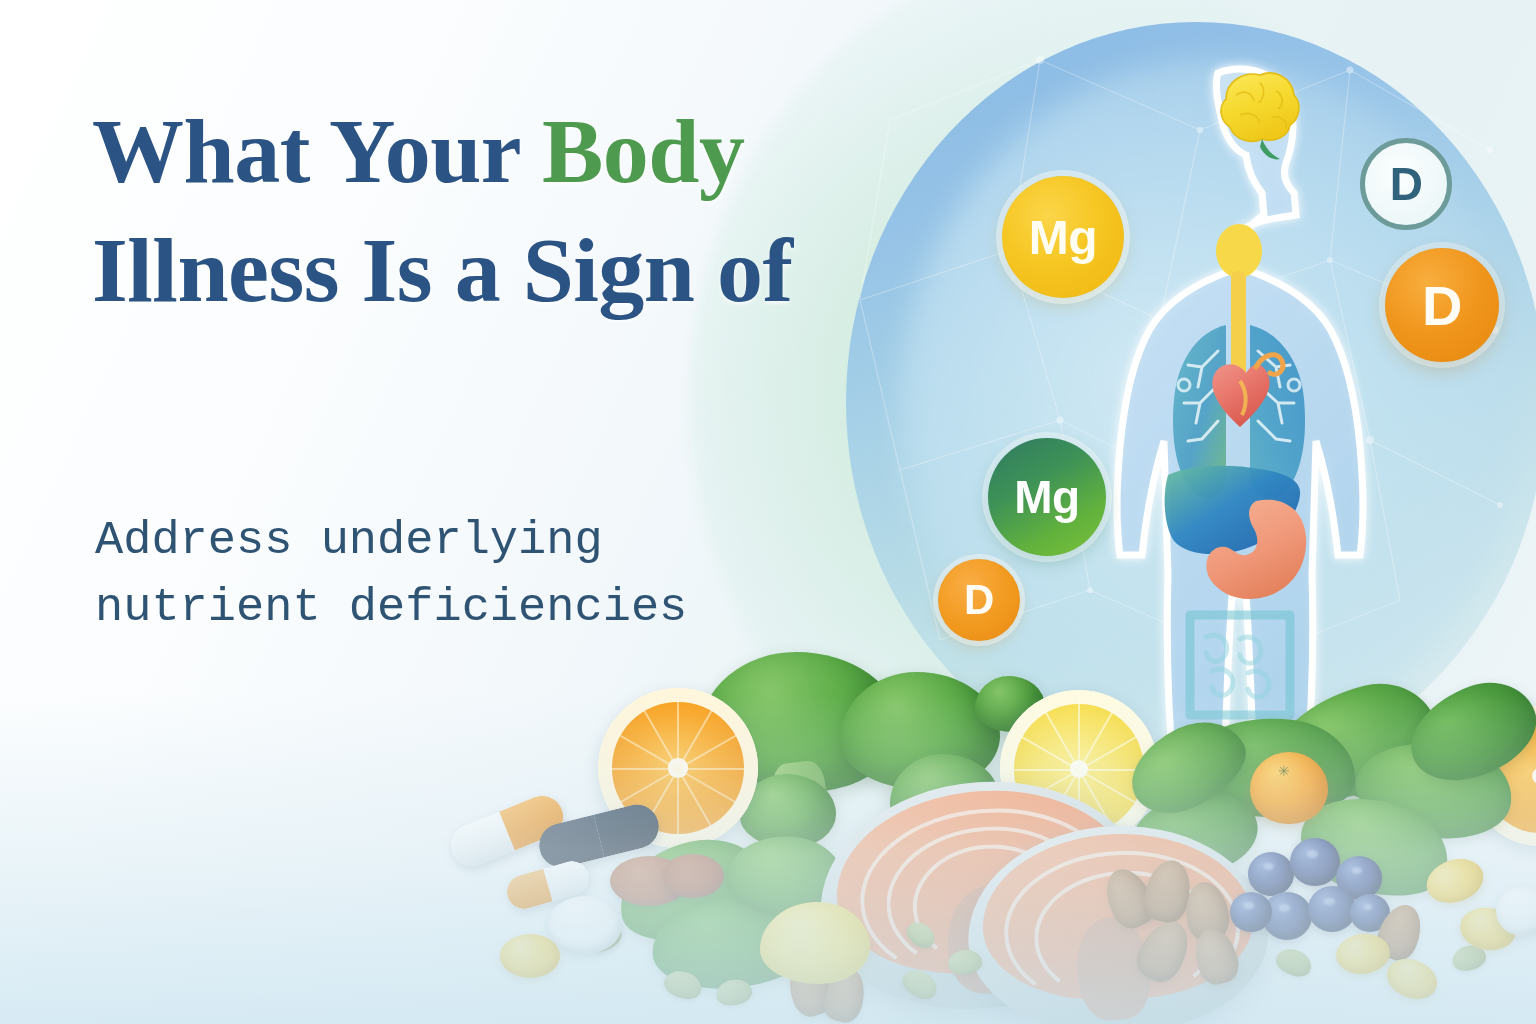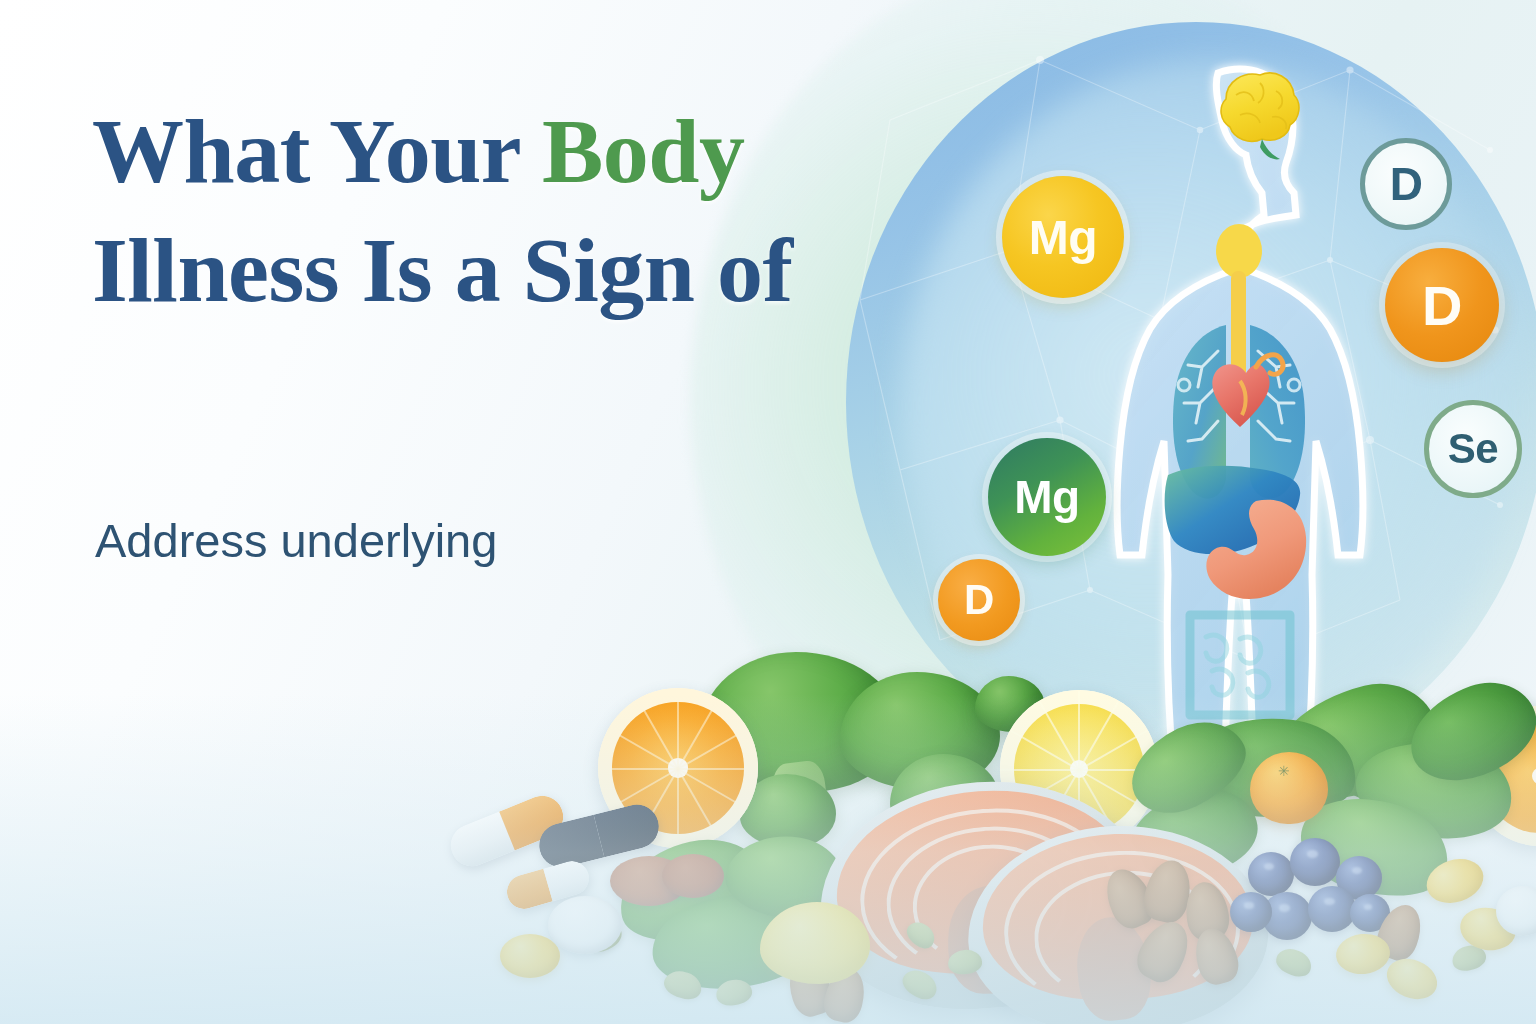--- a/index.html
+++ b/index.html
@@ -86,21 +86,21 @@
   .subtitle {
     position: absolute;
     left: 95px; top: 508px;
     width: 620px;
     font-family: "Liberation Sans", sans-serif;
     font-weight: 400;
     font-size: 47px;
     line-height: 1.42;
     color: #2E5373;
   }
-  .sub-line { display: block; }
+  .sub-line { display: block; font-family: Liberation Mono, monospace; }
 
   
   .body-wrap { position: absolute; left: 1050px; top: 55px; width: 420px; height: 760px; }
 
   
   .badge {
     position: absolute;
     border-radius: 50%;
     display: flex;
     align-items: center;
@@ -462,21 +462,20 @@
         </g>
       </g>
     </svg>
   </div>
 
   <div class="badge badge-glow badge-mg-gold">Mg</div>
   <div class="badge badge-glow badge-mg-green">Mg</div>
   <div class="badge badge-glow badge-d-orange-small">D</div>
   <div class="badge badge-d-outline">D</div>
   <div class="badge badge-glow badge-d-orange-big">D</div>
-  <div class="badge badge-se">Se</div>
 
   <div class="foods">
 
     <div class="broc-head" style="left:700px; top:28px; width:200px; height:140px;"></div>
     <div class="broc-head" style="left:840px; top:48px; width:160px; height:118px;"></div>
     <div class="broc-stem" style="left:775px; top:138px; width:52px; height:78px; transform:rotate(-7deg);"></div>
     <div class="broc-head" style="left:740px; top:150px; width:96px; height:74px;"></div>
     <div class="broc-head" style="left:890px; top:130px; width:110px; height:86px;"></div>
     <div class="broc-head" style="left:1330px; top:88px; width:120px; height:92px; opacity:.95;"></div>
     <div class="broc-head" style="left:975px; top:52px; width:70px; height:56px;"></div>
@@ -609,16 +608,17 @@
 
   </div>
 
   <div class="headline">
     <span class="hl-line"><span>What Your </span><span class="hl-green">Body</span></span>
     <span class="hl-line">Illness Is a Sign of</span>
   </div>
 
   <div class="subtitle">
     <span class="sub-line">Address underlying</span>
+    <span class="sub-line">nutrient deficiencies</span>
   </div>
 
   <div class="wash-bottom"></div>
 </div>
 
 </body></html>

